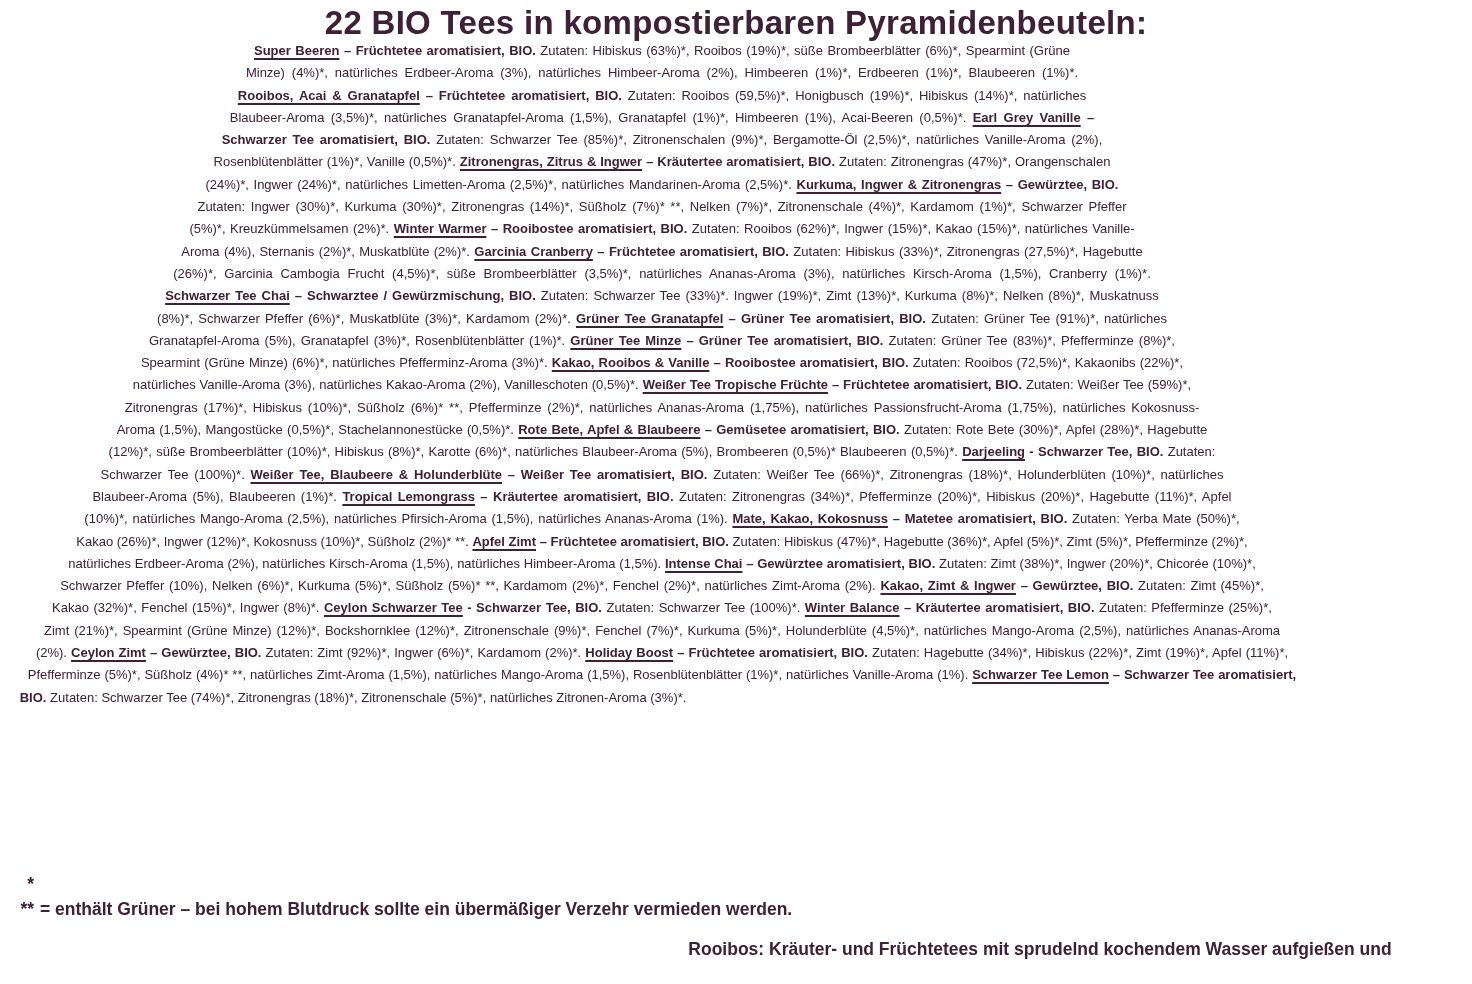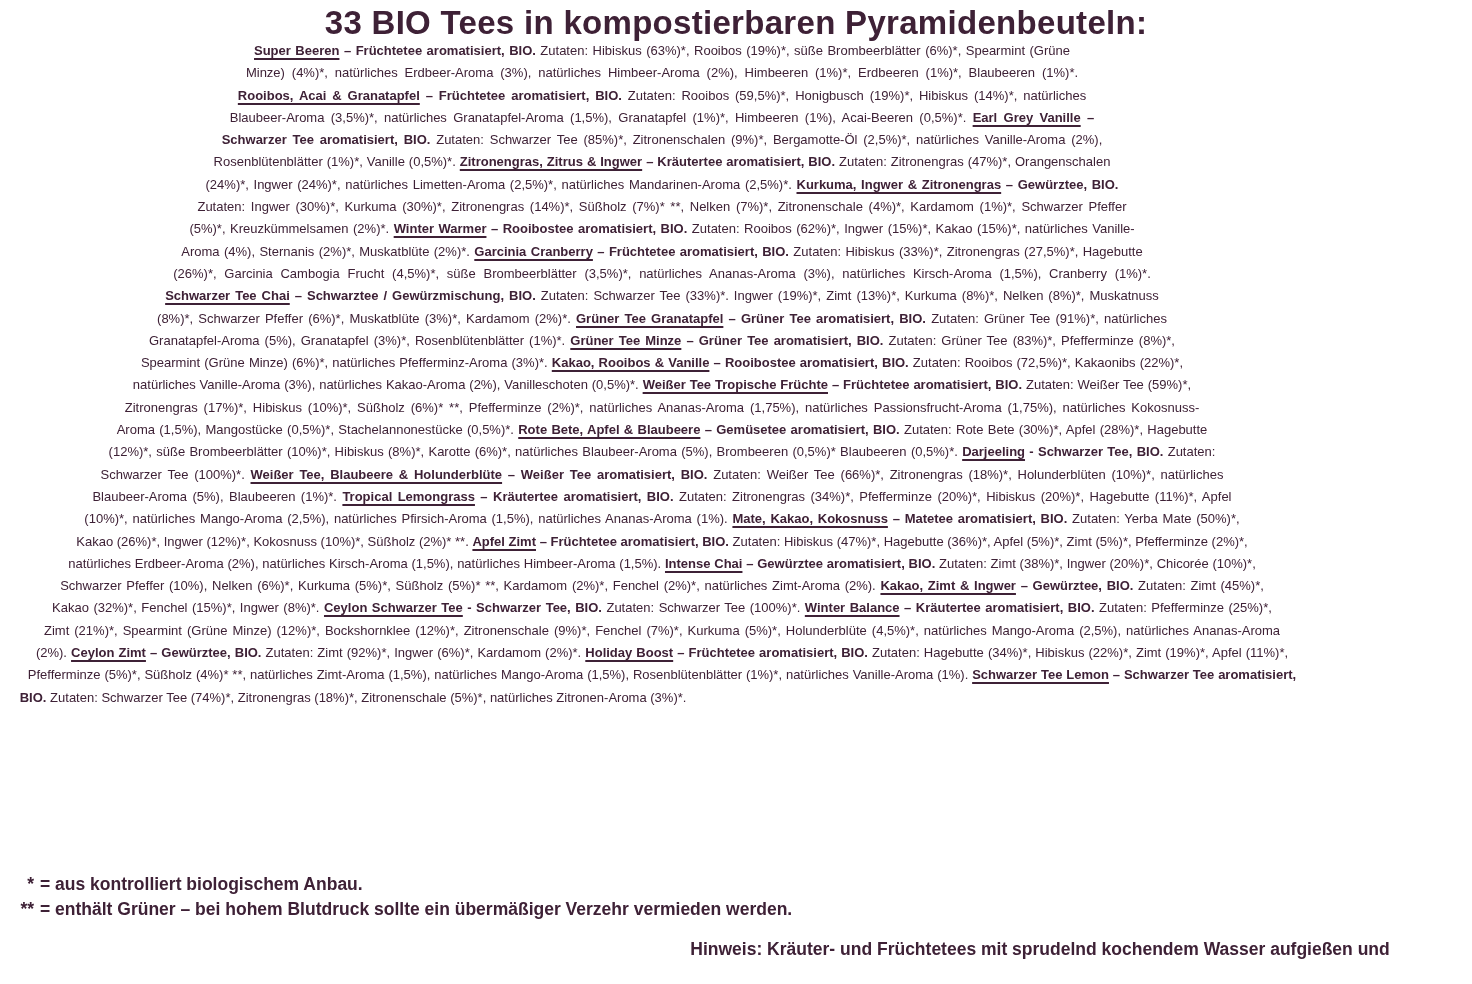--- a/index.html
+++ b/index.html
@@ -78,34 +78,33 @@
     width: 848px;
     text-align: center;
     font-size: 17.5px;
     font-weight: 700;
     line-height: 22.5px;
   }
 </style>
 </head>
 <body style="color: rgb(62, 33, 54); background: rgb(255, 255, 255);">
 
-<h1 class="page-title">33 BIO Tees in kompostierbaren Pyramidenbeuteln:</h1>
+<h1 class="page-title">22 BIO Tees in kompostierbaren Pyramidenbeuteln:</h1>
 
 <div class="pyramid">
   <div class="shape shape-left"></div>
   <div class="shape shape-right"></div>
   <p class="tea-text" id="tea-text"><span class="tea-name">Super Beeren</span> <span class="tea-desc">– Früchtetee aromatisiert, BIO.</span> <span class="tea-ingredients">Zutaten: Hibiskus (63%)*, Rooibos (19%)*, süße Brombeerblätter (6%)*, Spearmint (Grüne Minze) (4%)*, natürliches Erdbeer-Aroma (3%), natürliches Himbeer-Aroma (2%), Himbeeren (1%)*, Erdbeeren (1%)*, Blaubeeren (1%)*.</span> <span class="tea-name">Rooibos, Acai &amp; Granatapfel</span> <span class="tea-desc">– Früchtetee aromatisiert, BIO.</span> <span class="tea-ingredients">Zutaten: Rooibos (59,5%)*, Honigbusch (19%)*, Hibiskus (14%)*, natürliches Blaubeer-Aroma (3,5%)*, natürliches Granatapfel-Aroma (1,5%), Granatapfel (1%)*, Himbeeren (1%), Acai-Beeren (0,5%)*.</span> <span class="tea-name">Earl Grey Vanille</span> <span class="tea-desc">– Schwarzer Tee aromatisiert, BIO.</span> <span class="tea-ingredients">Zutaten: Schwarzer Tee (85%)*, Zitronenschalen (9%)*, Bergamotte-Öl (2,5%)*, natürliches Vanille-Aroma (2%), Rosenblütenblätter (1%)*, Vanille (0,5%)*.</span> <span class="tea-name">Zitronengras, Zitrus &amp; Ingwer</span> <span class="tea-desc">– Kräutertee aromatisiert, BIO.</span> <span class="tea-ingredients">Zutaten: Zitronengras (47%)*, Orangenschalen (24%)*, Ingwer (24%)*, natürliches Limetten-Aroma (2,5%)*, natürliches Mandarinen-Aroma (2,5%)*.</span> <span class="tea-name">Kurkuma, Ingwer &amp; Zitronengras</span> <span class="tea-desc">– Gewürztee, BIO.</span> <span class="tea-ingredients">Zutaten: Ingwer (30%)*, Kurkuma (30%)*, Zitronengras (14%)*, Süßholz (7%)* **, Nelken (7%)*, Zitronenschale (4%)*, Kardamom (1%)*, Schwarzer Pfeffer (5%)*, Kreuzkümmelsamen (2%)*.</span> <span class="tea-name">Winter Warmer</span> <span class="tea-desc">– Rooibostee aromatisiert, BIO.</span> <span class="tea-ingredients">Zutaten: Rooibos (62%)*, Ingwer (15%)*, Kakao (15%)*, natürliches Vanille-Aroma (4%), Sternanis (2%)*, Muskatblüte (2%)*.</span> <span class="tea-name">Garcinia Cranberry</span> <span class="tea-desc">– Früchtetee aromatisiert, BIO.</span> <span class="tea-ingredients">Zutaten: Hibiskus (33%)*, Zitronengras (27,5%)*, Hagebutte (26%)*, Garcinia Cambogia Frucht (4,5%)*, süße Brombeerblätter (3,5%)*, natürliches Ananas-Aroma (3%), natürliches Kirsch-Aroma (1,5%), Cranberry (1%)*.</span> <span class="tea-name">Schwarzer Tee Chai</span> <span class="tea-desc">– Schwarztee / Gewürzmischung, BIO.</span> <span class="tea-ingredients">Zutaten: Schwarzer Tee (33%)*. Ingwer (19%)*, Zimt (13%)*, Kurkuma (8%)*, Nelken (8%)*, Muskatnuss (8%)*, Schwarzer Pfeffer (6%)*, Muskatblüte (3%)*, Kardamom (2%)*.</span> <span class="tea-name">Grüner Tee Granatapfel</span> <span class="tea-desc">– Grüner Tee aromatisiert, BIO.</span> <span class="tea-ingredients">Zutaten: Grüner Tee (91%)*, natürliches Granatapfel-Aroma (5%), Granatapfel (3%)*, Rosenblütenblätter (1%)*.</span> <span class="tea-name">Grüner Tee Minze</span> <span class="tea-desc">– Grüner Tee aromatisiert, BIO.</span> <span class="tea-ingredients">Zutaten: Grüner Tee (83%)*, Pfefferminze (8%)*, Spearmint (Grüne Minze) (6%)*, natürliches Pfefferminz-Aroma (3%)*.</span> <span class="tea-name">Kakao, Rooibos &amp; Vanille</span> <span class="tea-desc">– Rooibostee aromatisiert, BIO.</span> <span class="tea-ingredients">Zutaten: Rooibos (72,5%)*, Kakaonibs (22%)*, natürliches Vanille-Aroma (3%), natürliches Kakao-Aroma (2%), Vanilleschoten (0,5%)*.</span> <span class="tea-name">Weißer Tee Tropische Früchte</span> <span class="tea-desc">– Früchtetee aromatisiert, BIO.</span> <span class="tea-ingredients">Zutaten: Weißer Tee (59%)*, Zitronengras (17%)*, Hibiskus (10%)*, Süßholz (6%)* **, Pfefferminze (2%)*, natürliches Ananas-Aroma (1,75%), natürliches Passionsfrucht-Aroma (1,75%), natürliches Kokosnuss-Aroma (1,5%), Mangostücke (0,5%)*, Stachelannonestücke (0,5%)*.</span> <span class="tea-name">Rote Bete, Apfel &amp; Blaubeere</span> <span class="tea-desc">– Gemüsetee aromatisiert, BIO.</span> <span class="tea-ingredients">Zutaten: Rote Bete (30%)*, Apfel (28%)*, Hagebutte (12%)*, süße Brombeerblätter (10%)*, Hibiskus (8%)*, Karotte (6%)*, natürliches Blaubeer-Aroma (5%), Brombeeren (0,5%)* Blaubeeren (0,5%)*.</span> <span class="tea-name">Darjeeling</span> <span class="tea-desc">- Schwarzer Tee, BIO.</span> <span class="tea-ingredients">Zutaten: Schwarzer Tee (100%)*.</span> <span class="tea-name">Weißer Tee, Blaubeere &amp; Holunderblüte</span> <span class="tea-desc">– Weißer Tee aromatisiert, BIO.</span> <span class="tea-ingredients">Zutaten: Weißer Tee (66%)*, Zitronengras (18%)*, Holunderblüten (10%)*, natürliches Blaubeer-Aroma (5%), Blaubeeren (1%)*.</span> <span class="tea-name">Tropical Lemongrass</span> <span class="tea-desc">– Kräutertee aromatisiert, BIO.</span> <span class="tea-ingredients">Zutaten: Zitronengras (34%)*, Pfefferminze (20%)*, Hibiskus (20%)*, Hagebutte (11%)*, Apfel (10%)*, natürliches Mango-Aroma (2,5%), natürliches Pfirsich-Aroma (1,5%), natürliches Ananas-Aroma (1%).</span> <span class="tea-name">Mate, Kakao, Kokosnuss</span> <span class="tea-desc">– Matetee aromatisiert, BIO.</span> <span class="tea-ingredients">Zutaten: Yerba Mate (50%)*, Kakao (26%)*, Ingwer (12%)*, Kokosnuss (10%)*, Süßholz (2%)* **.</span> <span class="tea-name">Apfel Zimt</span> <span class="tea-desc">– Früchtetee aromatisiert, BIO.</span> <span class="tea-ingredients">Zutaten: Hibiskus (47%)*, Hagebutte (36%)*, Apfel (5%)*, Zimt (5%)*, Pfefferminze (2%)*, natürliches Erdbeer-Aroma (2%), natürliches Kirsch-Aroma (1,5%), natürliches Himbeer-Aroma (1,5%).</span> <span class="tea-name">Intense Chai</span> <span class="tea-desc">– Gewürztee aromatisiert, BIO.</span> <span class="tea-ingredients">Zutaten: Zimt (38%)*, Ingwer (20%)*, Chicorée (10%)*, Schwarzer Pfeffer (10%), Nelken (6%)*, Kurkuma (5%)*, Süßholz (5%)* **, Kardamom (2%)*, Fenchel (2%)*, natürliches Zimt-Aroma (2%).</span> <span class="tea-name">Kakao, Zimt &amp; Ingwer</span> <span class="tea-desc">– Gewürztee, BIO.</span> <span class="tea-ingredients">Zutaten: Zimt (45%)*, Kakao (32%)*, Fenchel (15%)*, Ingwer (8%)*.</span> <span class="tea-name">Ceylon Schwarzer Tee</span> <span class="tea-desc">- Schwarzer Tee, BIO.</span> <span class="tea-ingredients">Zutaten: Schwarzer Tee (100%)*.</span> <span class="tea-name">Winter Balance</span> <span class="tea-desc">– Kräutertee aromatisiert, BIO.</span> <span class="tea-ingredients">Zutaten: Pfefferminze (25%)*, Zimt (21%)*, Spearmint (Grüne Minze) (12%)*, Bockshornklee (12%)*, Zitronenschale (9%)*, Fenchel (7%)*, Kurkuma (5%)*, Holunderblüte (4,5%)*, natürliches Mango-Aroma (2,5%), natürliches Ananas-Aroma (2%).</span> <span class="tea-name">Ceylon Zimt</span> <span class="tea-desc">– Gewürztee, BIO.</span> <span class="tea-ingredients">Zutaten: Zimt (92%)*, Ingwer (6%)*, Kardamom (2%)*.</span> <span class="tea-name">Holiday Boost</span> <span class="tea-desc">– Früchtetee aromatisiert, BIO.</span> <span class="tea-ingredients">Zutaten: Hagebutte (34%)*, Hibiskus (22%)*, Zimt (19%)*, Apfel (11%)*, Pfefferminze (5%)*, Süßholz (4%)* **, natürliches Zimt-Aroma (1,5%), natürliches Mango-Aroma (1,5%), Rosenblütenblätter (1%)*, natürliches Vanille-Aroma (1%).</span> <span class="tea-name">Schwarzer Tee Lemon</span> <span class="tea-desc">– Schwarzer Tee aromatisiert, BIO.</span> <span class="tea-ingredients">Zutaten: Schwarzer Tee (74%)*, Zitronengras (18%)*, Zitronenschale (5%)*, natürliches Zitronen-Aroma (3%)*.</span></p>
 </div>
 
 <div class="footnotes">
   <div class="footnote-row">
     <span class="fn-marker">*</span>
-    <span class="fn-text">= aus kontrolliert biologischem Anbau.</span>
   </div>
   <div class="footnote-row">
     <span class="fn-marker">**</span>
     <span class="fn-text">= enthält Grüner – bei hohem Blutdruck sollte ein übermäßiger Verzehr vermieden werden.</span>
   </div>
 </div>
 
 <div class="hinweis">
-  <div>Hinweis: Kräuter- und Früchtetees mit sprudelnd kochendem Wasser aufgießen und</div>
+  <div>Rooibos: Kräuter- und Früchtetees mit sprudelnd kochendem Wasser aufgießen und</div>
 </div>
 
 </body></html>

